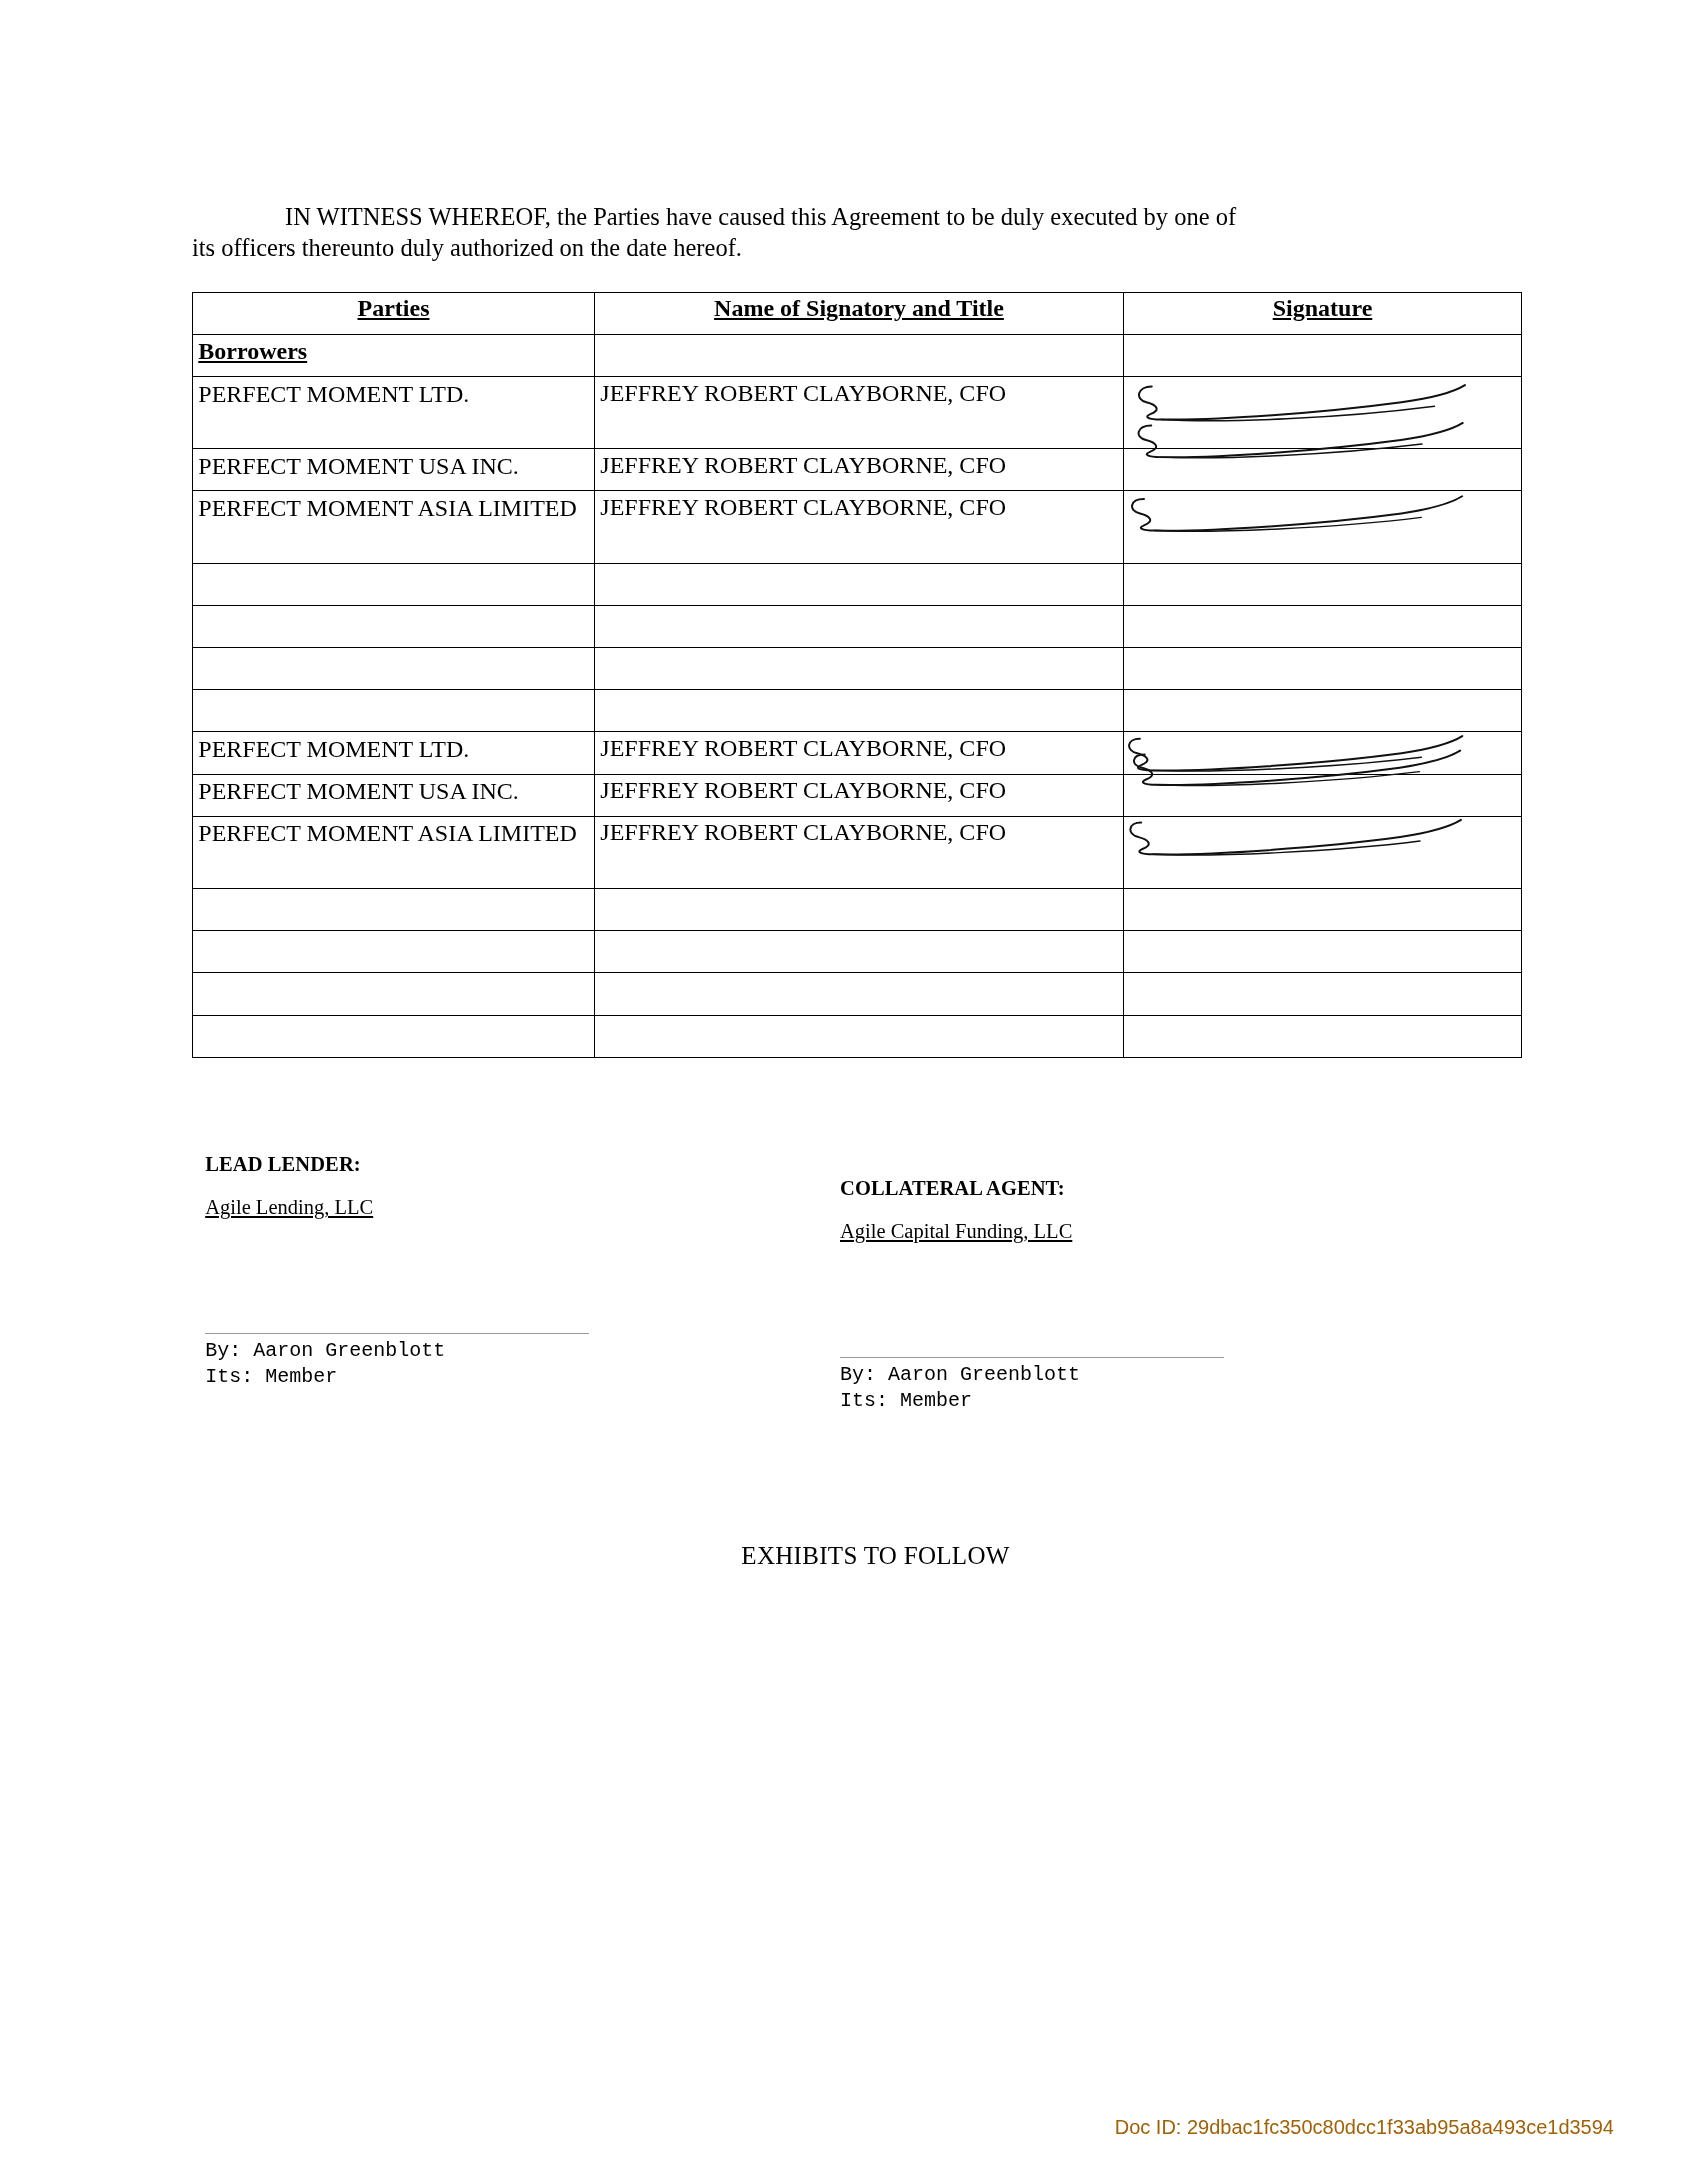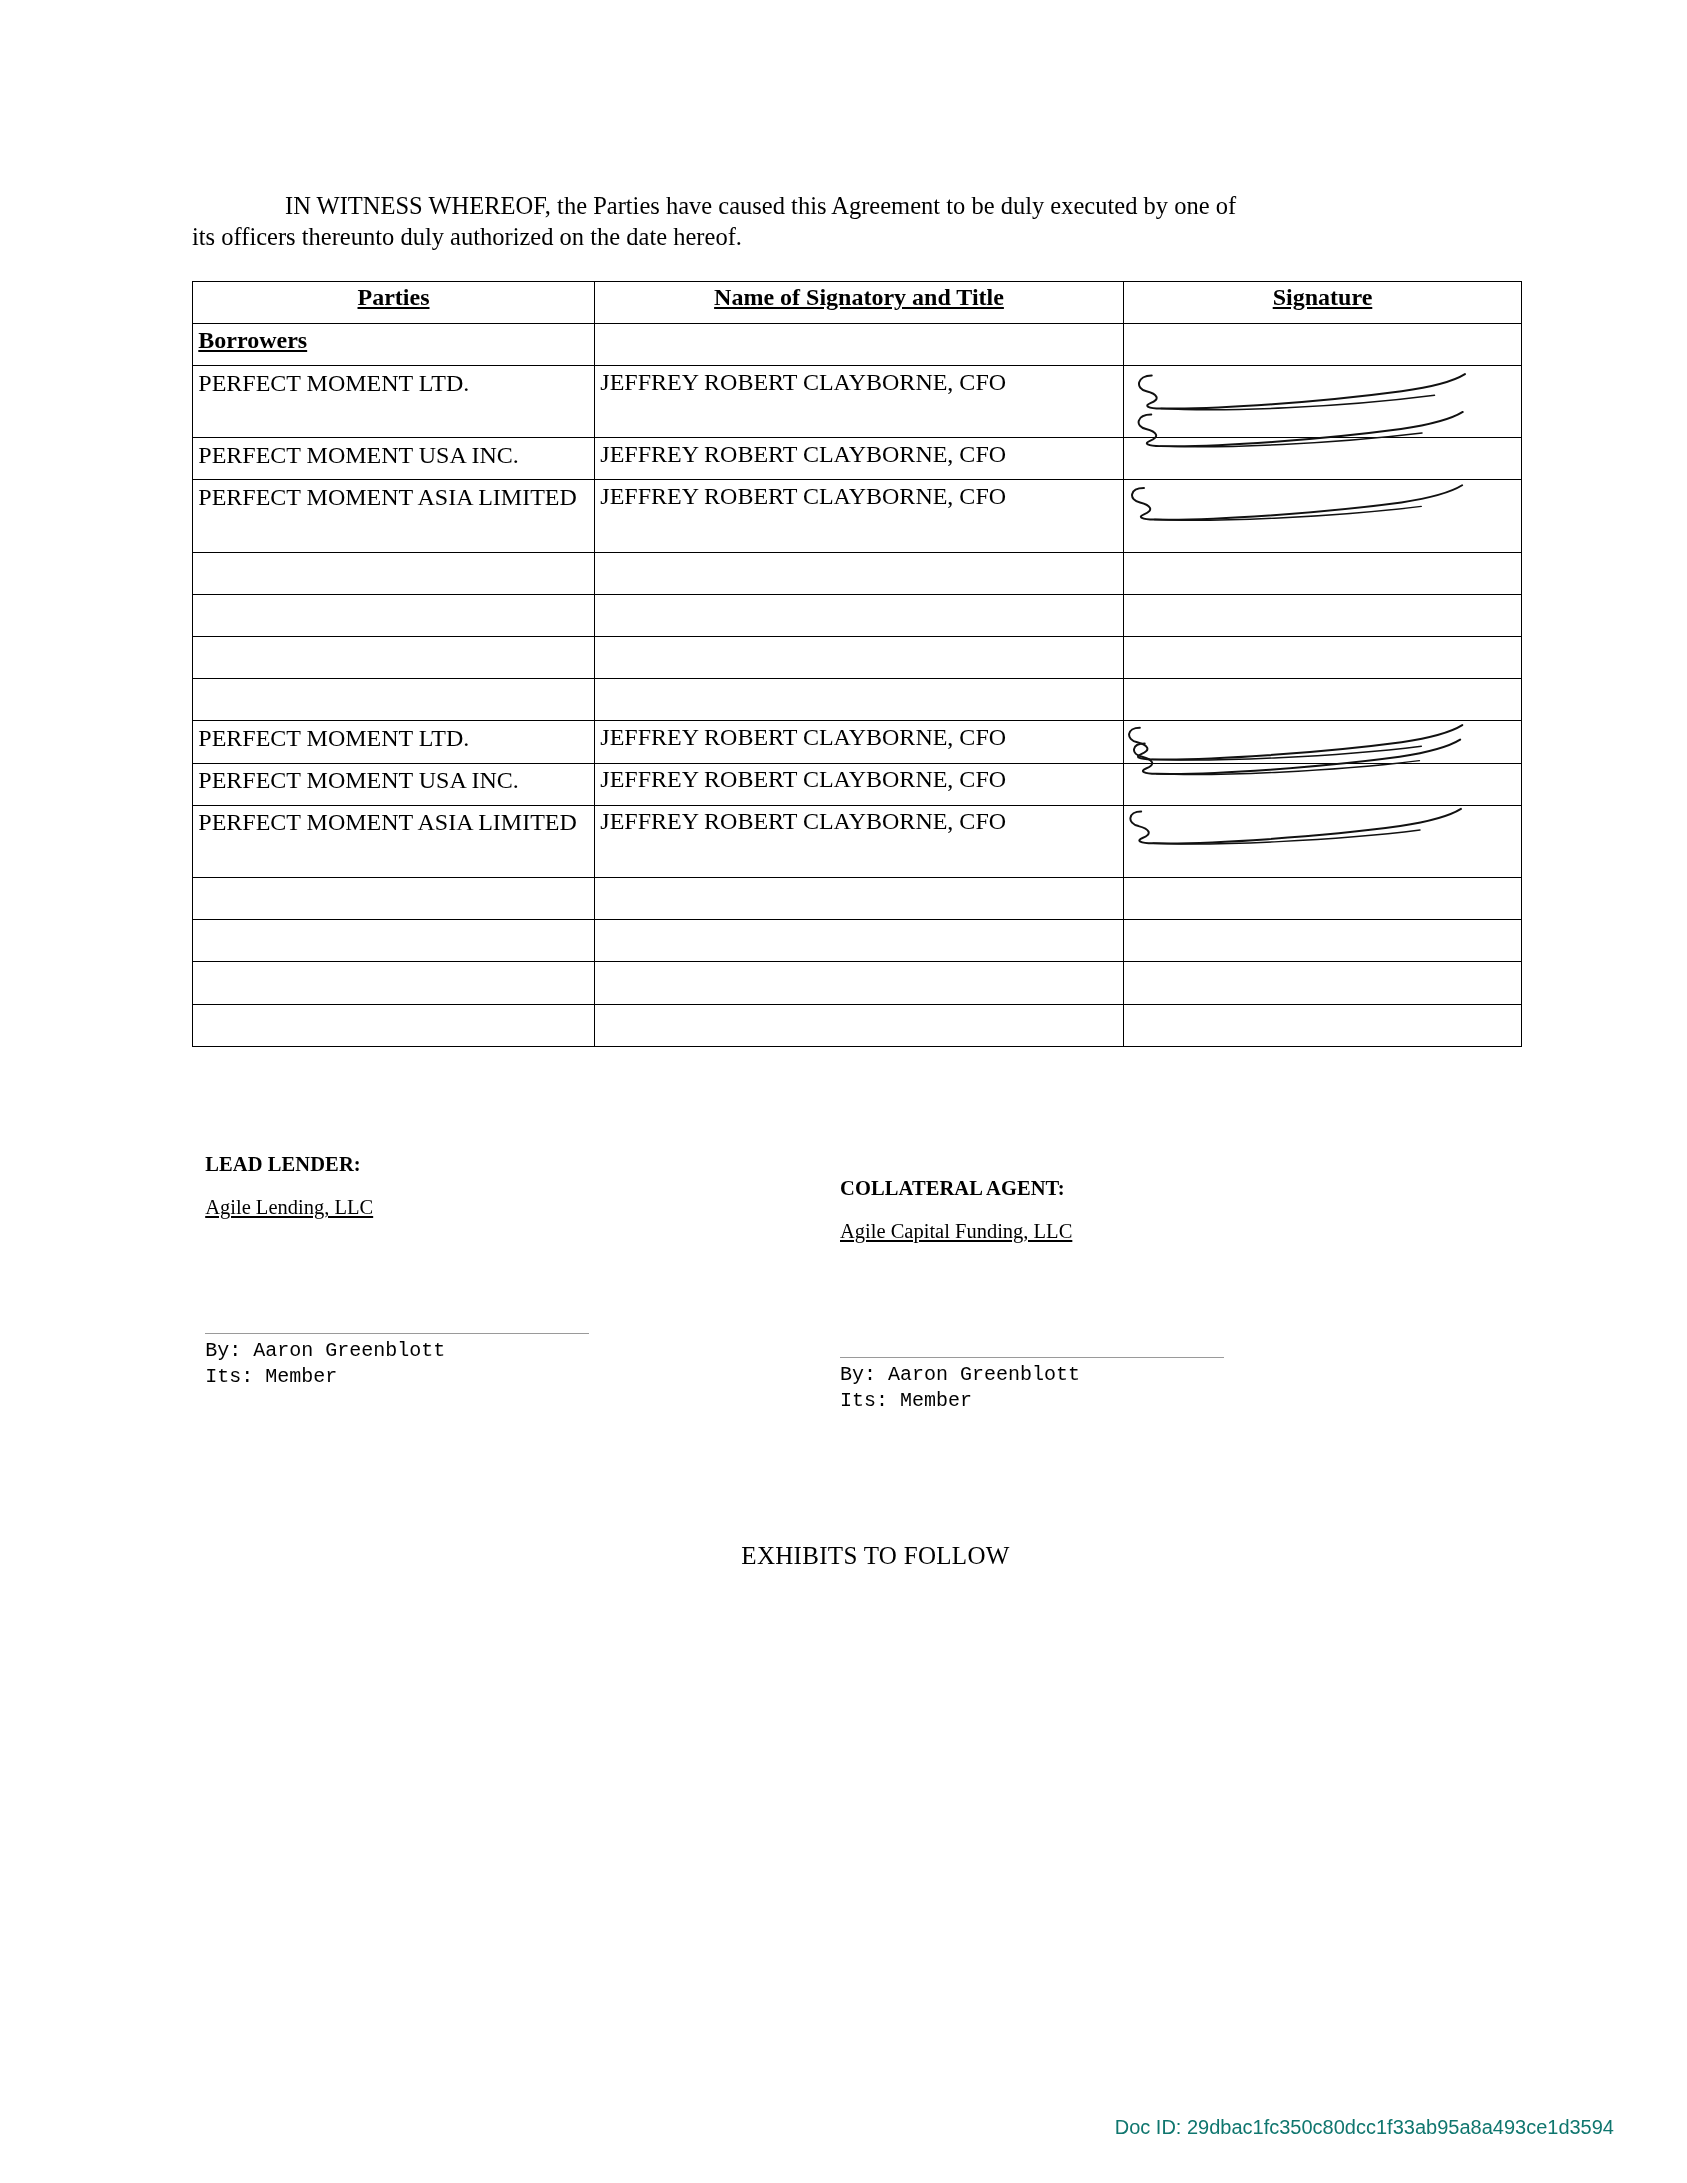--- a/index.html
+++ b/index.html
@@ -18,21 +18,21 @@
   .page {
     position: absolute;
     left: 0; top: 0;
     width: 1687px;
     height: 2183px;
     background: #fff;
   }
   .content {
     position: absolute;
     left: 192px;
-    top: 190px;
+    top: 201px;
     width: 1062px;
   }
   
   .intro {
     font-size: 24.5px;
     line-height: 1.28;
     text-align: left;
     margin: 0 0 28px 0;
   }
   .intro .indent {
@@ -147,21 +147,21 @@
     letter-spacing: 0.3px;
     margin-left: 32px;
   }
 
   .docid {
     position: absolute;
     right: 73px;
     bottom: 44px;
     font-family: "Liberation Sans", sans-serif;
     font-size: 20px;
-    color: #0f766e;
+    color: #a16207;
     white-space: nowrap;
   }
 </style>
 </head>
 <body>
 
 <div class="page">
 
   <div class="content">
 

